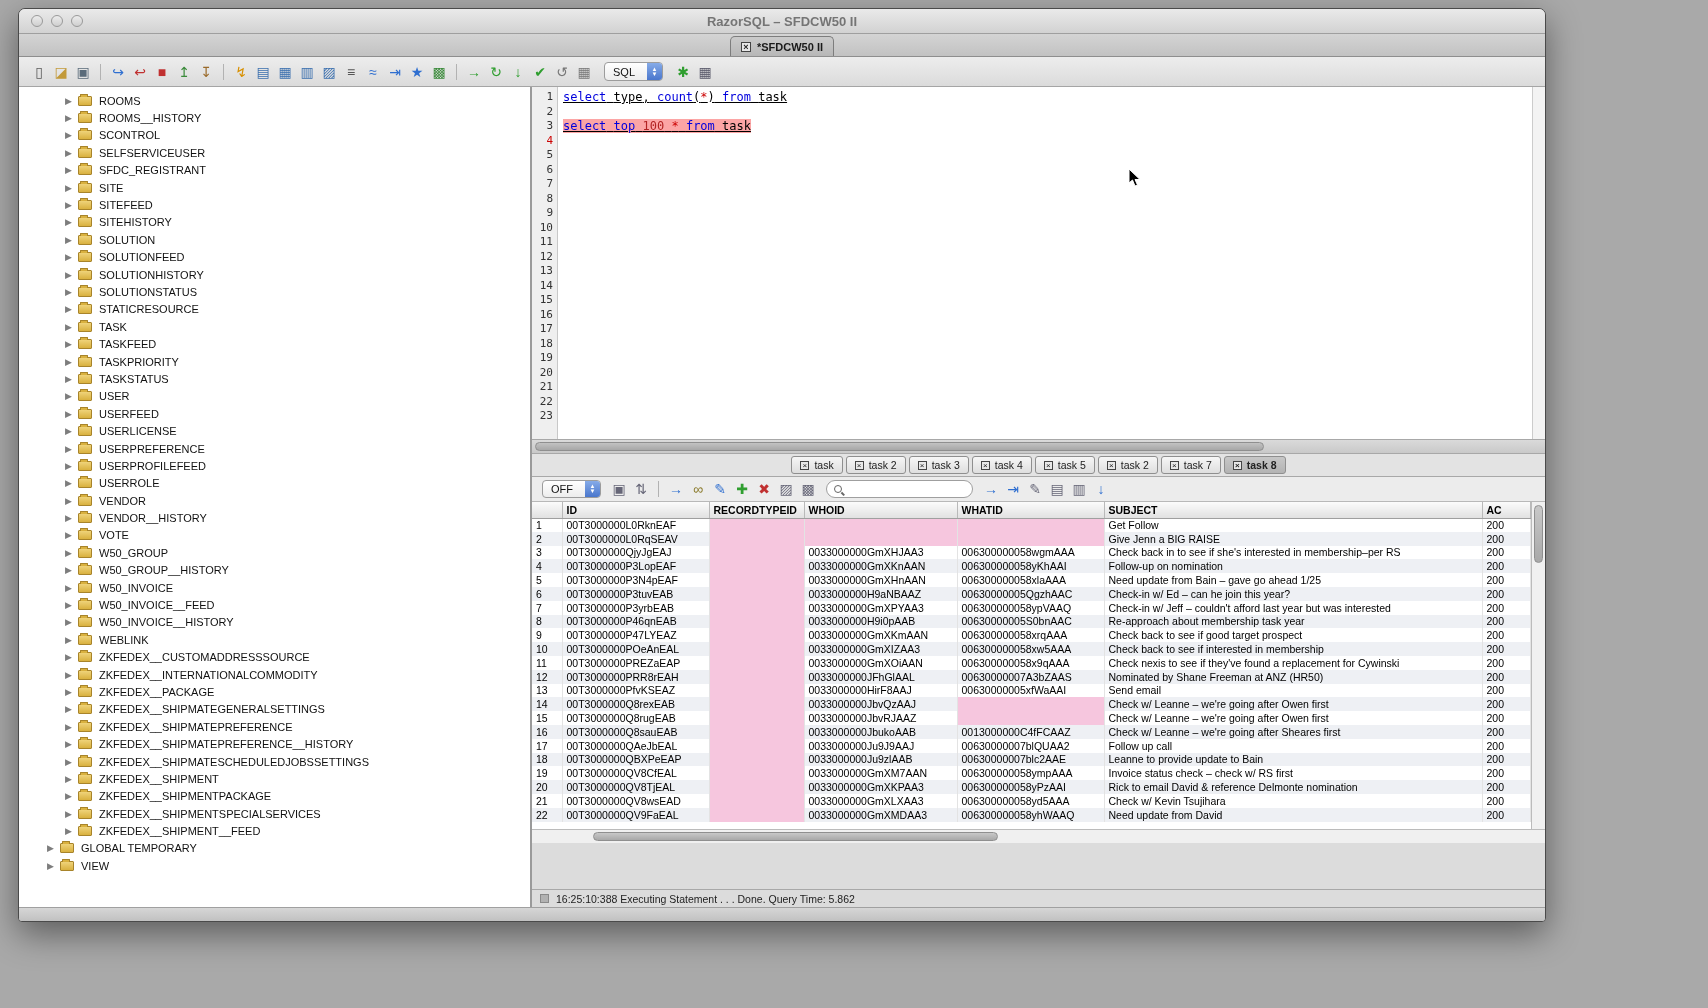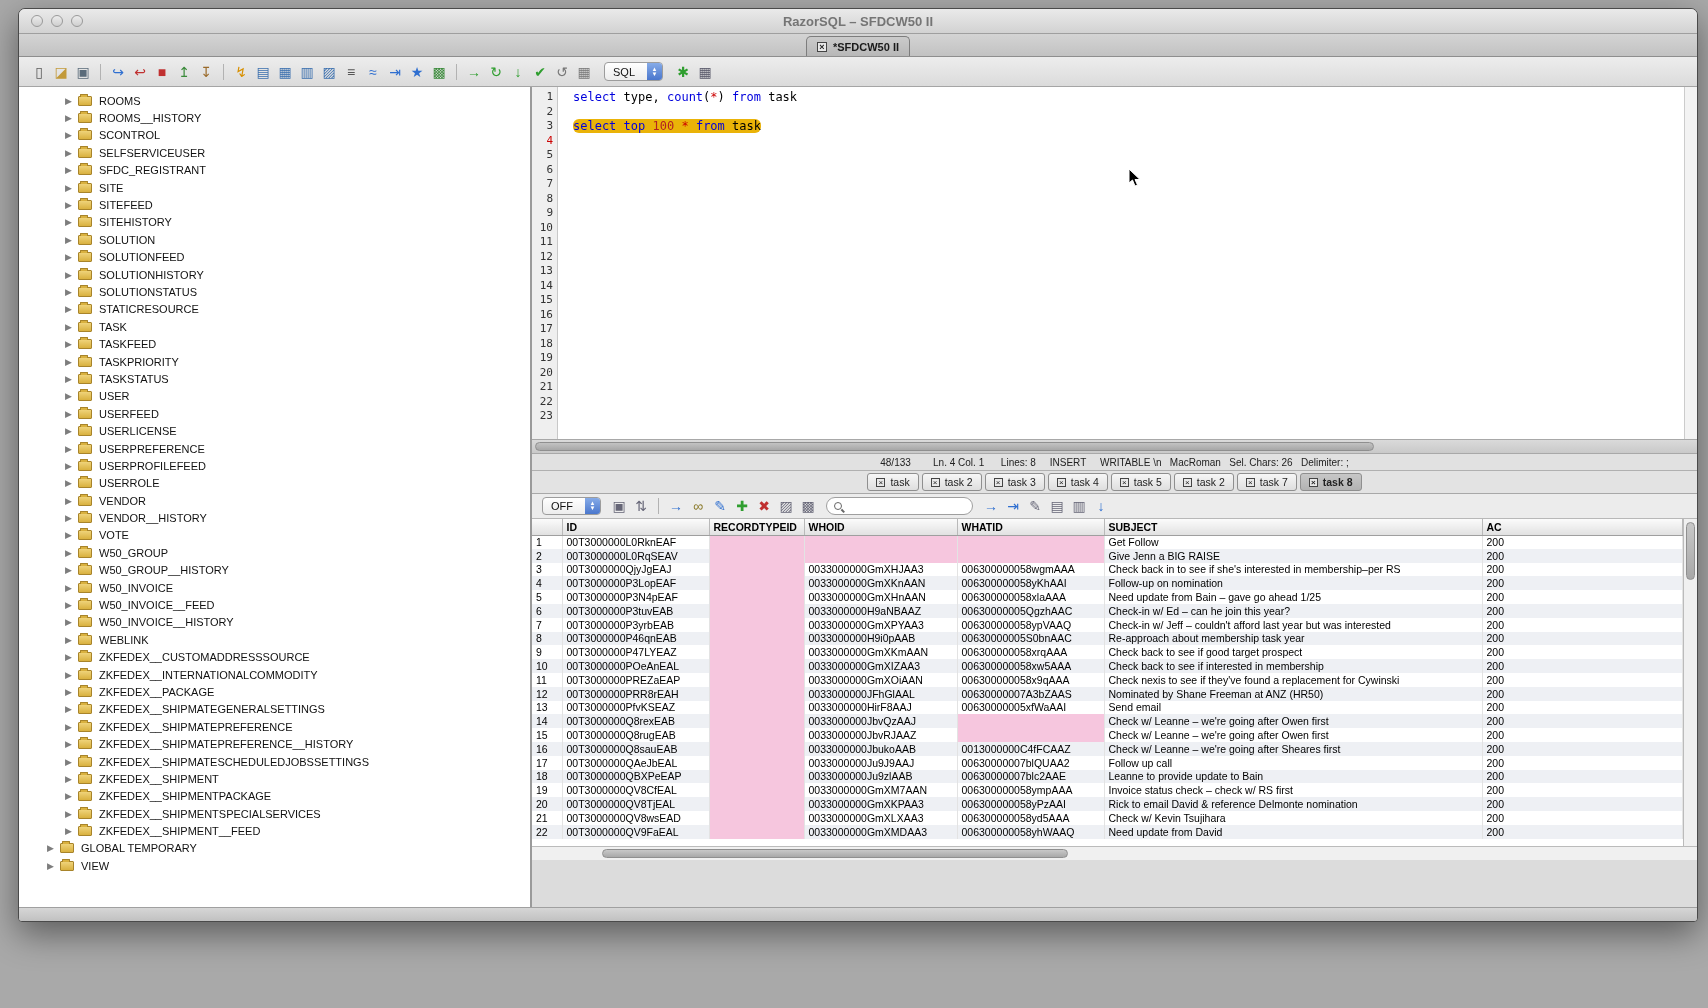--- a/index.html
+++ b/index.html
@@ -1,19 +1,19 @@
 <!DOCTYPE html>
 <html><head>
 <meta charset="utf-8">
 <style>
   * { box-sizing:border-box; margin:0; padding:0; }
   html,body { width:1708px; height:1008px; }
   body { background:#a9a9a9; font-family:"Liberation Sans",sans-serif; position:relative; overflow:hidden; }
 
-  .window { position:absolute; left:18px; top:8px; width:1680px; height:914px;
+  .window { position:absolute; left:18px; top:8px; width:1528px; height:914px;
     border:1px solid #4a4a4a; border-radius:7px 7px 4px 4px; background:#d8d8d8;
     box-shadow:0 12px 34px rgba(0,0,0,.45); display:flex; flex-direction:column; overflow:hidden; }
 
   .titlebar { flex:0 0 25px; background:linear-gradient(#eaeaea,#d2d2d2); border-bottom:1px solid #9f9f9f;
     position:relative; display:flex; align-items:center; justify-content:center; }
   .traffic { position:absolute; left:12px; top:6px; display:flex; gap:8px; }
   .light { width:12px; height:12px; border-radius:50%; border:1px solid #999; background:linear-gradient(#ececec,#cfcfcf); }
   .title-text { font-size:13px; color:#757575; font-weight:bold; }
 
   .tabstrip { flex:0 0 23px; background:linear-gradient(#d4d4d4,#c2c2c2); border-bottom:1px solid #8e8e8e;
@@ -45,24 +45,24 @@
     border-radius:1px; position:relative; margin-right:7px; flex:0 0 auto; }
   .folder::before { content:""; position:absolute; top:-3px; left:1px; width:6px; height:2px; background:#d9b13f;
     border:1px solid #a8842a; border-bottom:none; border-radius:1px 1px 0 0; }
 
   .rightpane { flex:1; display:flex; flex-direction:column; min-width:0; background:#e4e4e4; }
 
   .editor { flex:0 0 352px; display:flex; background:#fff; overflow:hidden; }
   .gutter { flex:0 0 26px; background:#efefef; border-right:1px solid #c8c8c8; padding-top:3px; text-align:right; }
   .gutter div { height:14.5px; font:11px "DejaVu Sans Mono",monospace; color:#333; padding-right:4px; }
   .gutter div.cur { color:#cc0000; }
-  .code { flex:1; padding:3px 0 0 15px; overflow:hidden; }
+  .code { flex:1; padding:3px 0 0 5px; overflow:hidden;text-decoration:underline; }
   .code .line { height:14.5px; font:12px "DejaVu Sans Mono",monospace; white-space:pre; color:#000; }
   .kw { color:#0000dd; } .num { color:#b22222; } .star { color:#cc0000; }
-  .sel { background:#eab308;border-radius:6px; }
+  .sel { background:#fca5a5; }
   .editor-vscroll { flex:0 0 13px; background:#f3f3f3; border-left:1px solid #ccc; }
 
   .editor-hscroll { flex:0 0 15px; background:linear-gradient(#dadada,#c9c9c9); border-top:1px solid #a8a8a8;
     border-bottom:1px solid #a8a8a8; position:relative; }
   .editor-hscroll .thumb { position:absolute; left:3px; top:2px; bottom:2px; width:72%;
     background:linear-gradient(#c2c2c2,#a7a7a7); border:1px solid #8f8f8f; border-radius:6px; }
 
   .editor-status { flex:0 0 17px; background:#e1e1e1; border-bottom:1px solid #b0b0b0; font-size:10px; color:#222;
     display:flex; align-items:center; justify-content:center; white-space:pre; }
 
@@ -455,21 +455,20 @@
             <div class="line"></div>
             <div class="line"></div>
           </div>
         <div class="editor-vscroll"></div>
       </div>
 
       <div class="editor-hscroll">
         <div class="thumb"></div>
       </div>
 
-      <div class="editor-status">48/133        Ln. 4 Col. 1      Lines: 8     INSERT     WRITABLE \n   MacRoman   Sel. Chars: 26   Delimiter: ;</div>
 
       <div class="rtabs">
           <div class="rtab">
             <span class="closebox">×</span>
             <span>task</span>
           </div>
           <div class="rtab">
             <span class="closebox">×</span>
             <span>task 2</span>
           </div>
@@ -762,20 +761,24 @@
           <div class="thumb"></div>
         </div>
       </div>
 
       <div class="grid-hscroll">
         <div class="thumb"></div>
       </div>
 
       <div class="filler"></div>
 
+      <div class="statusbar">
+        <span class="status-icon"></span>
+        <span>16:25:10:388 Executing Statement . . . Done. Query Time: 5.862</span>
+      </div>
 
     </div>
   </div>
 
   <div class="window-footer"></div>
 </div>
 
 <svg class="cursor" width="14" height="20" viewBox="0 0 14 20">
   <path d="M1 1 L1 15 L4.5 12 L7 18 L9.5 17 L7 11.5 L12 11.5 Z" fill="#000" stroke="#fff" stroke-width="1"></path>
 </svg>

